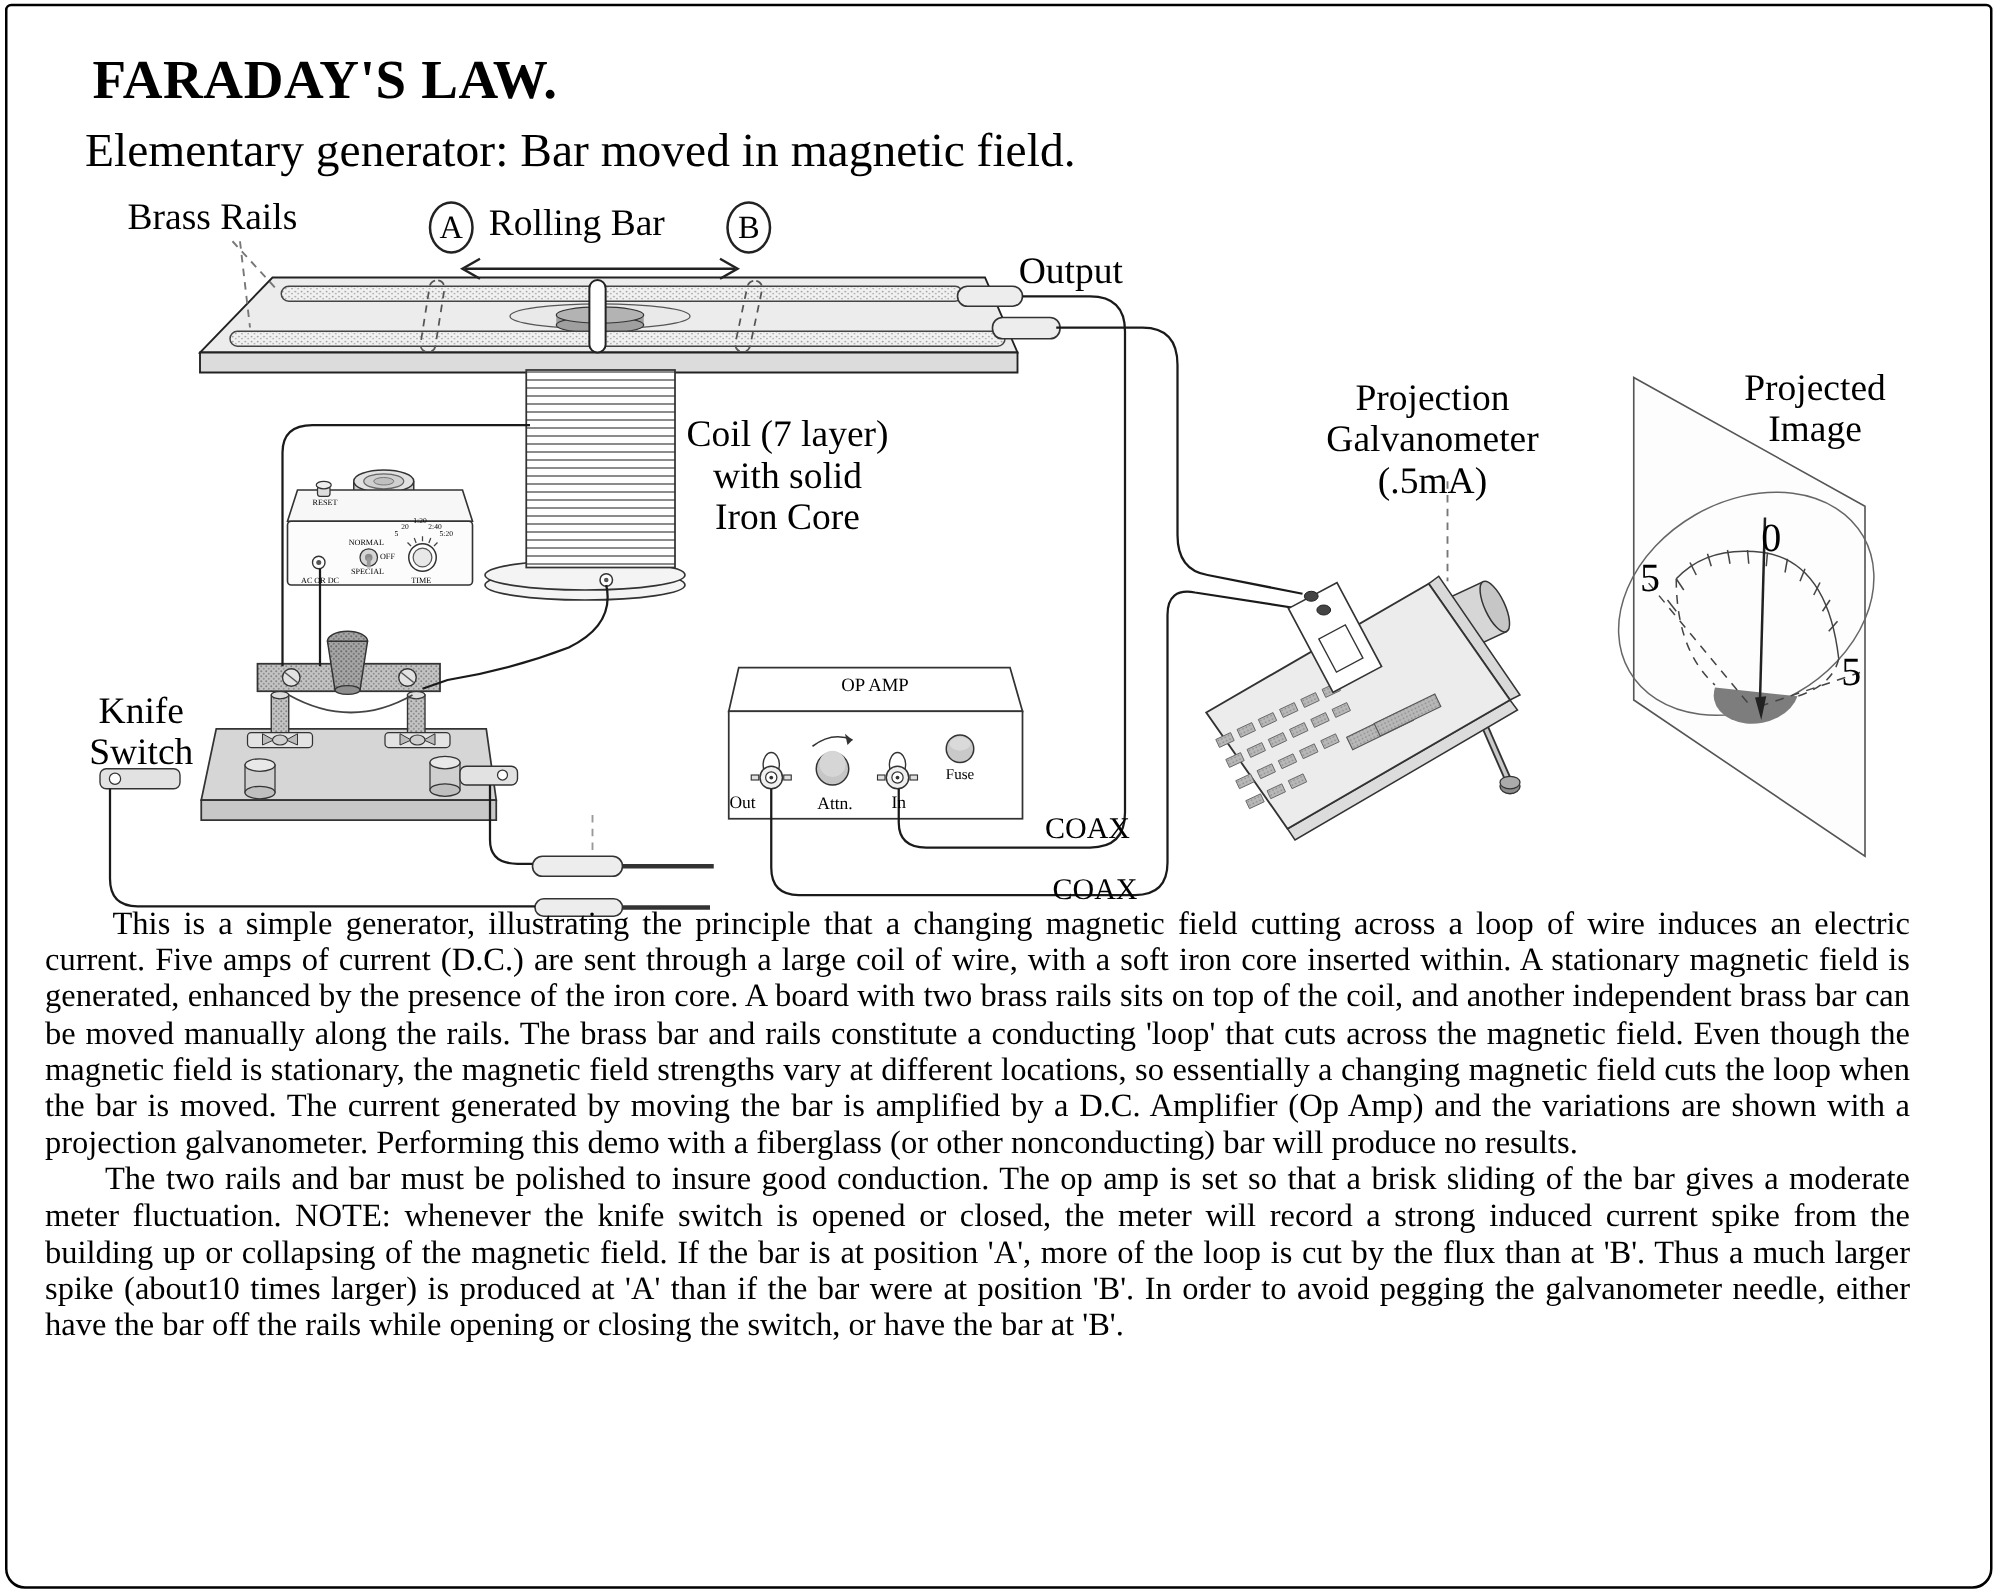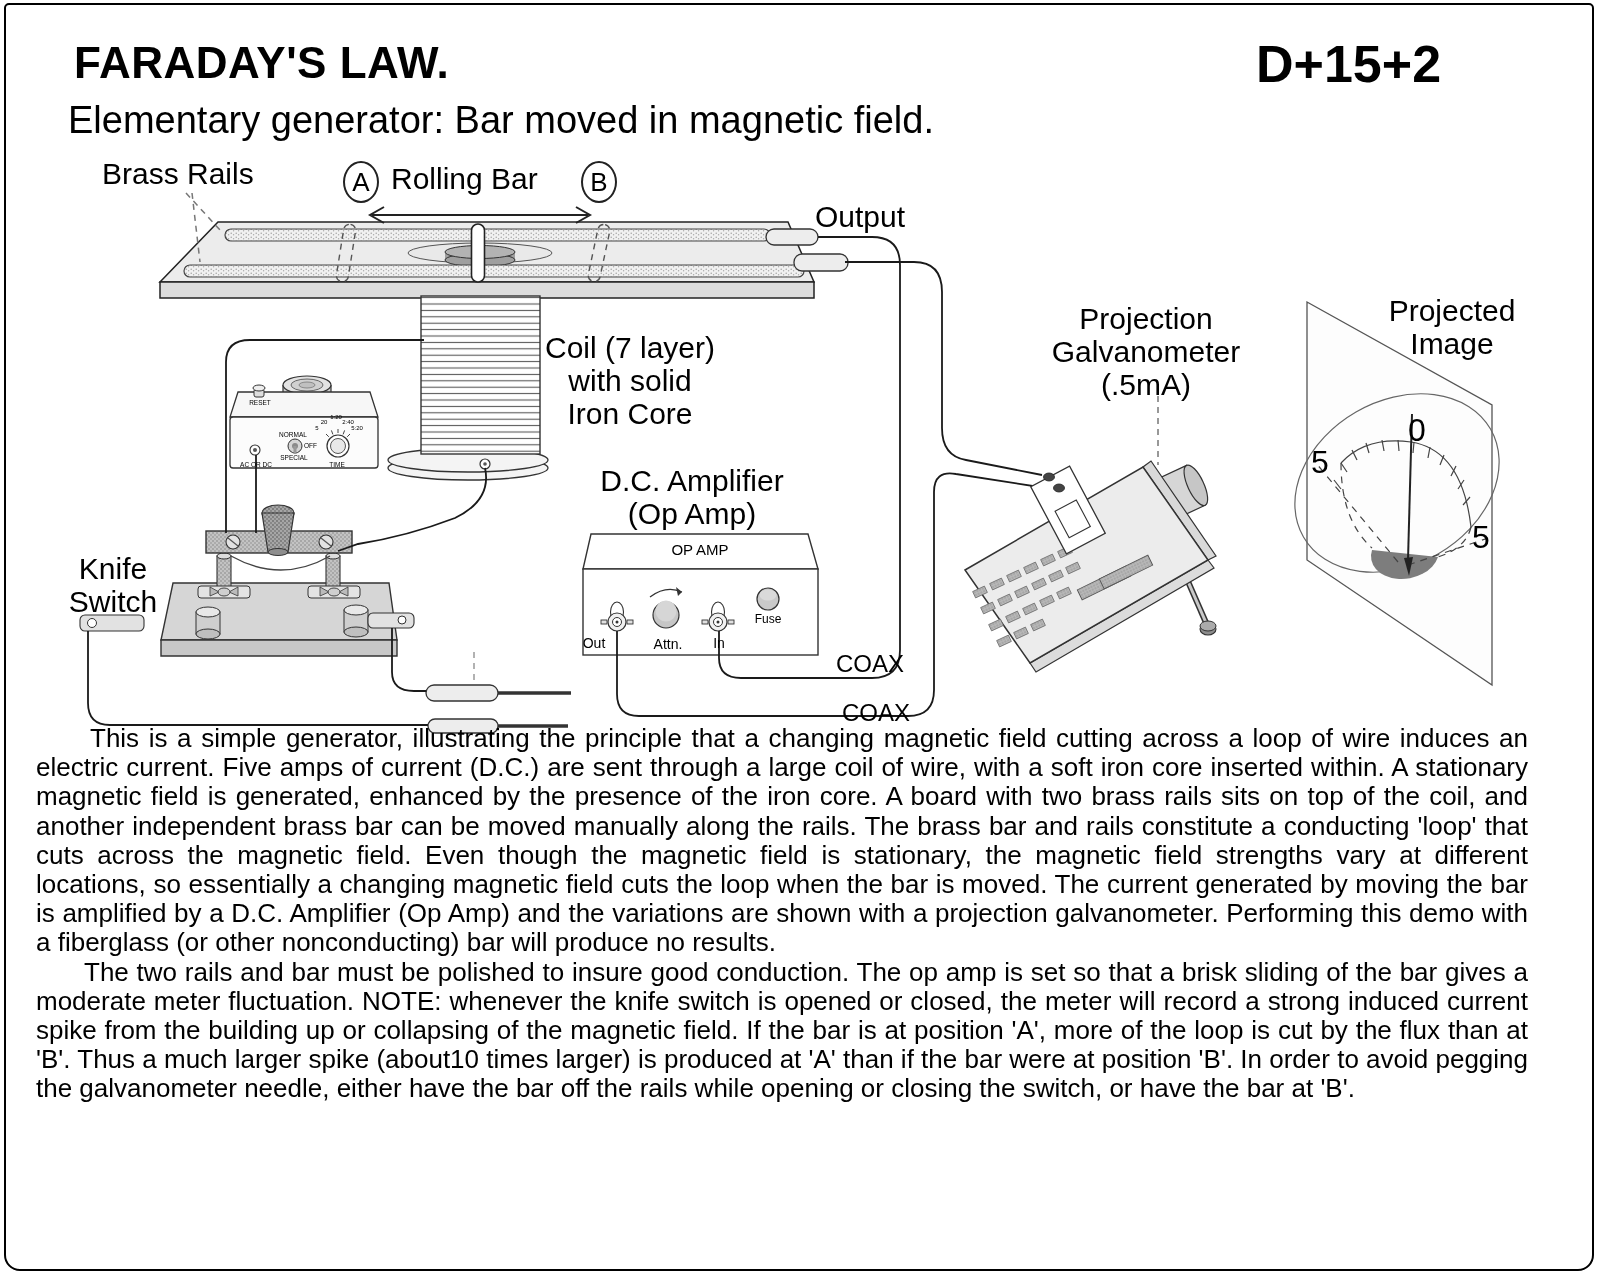--- a/index.html
+++ b/index.html
@@ -1,17 +1,17 @@
 <!DOCTYPE html>
 <html><head>
 <meta charset="utf-8">
 <style>
   html,body{margin:0;padding:0;background:#fff;}
   #page{position:relative;width:1600px;height:1276px;background:#fff;overflow:hidden;
-        font-family:Liberation Sans, sans-serif;color:#000;}
+        font-family:Liberation Serif, serif;color:#000;}
   #frame{position:absolute;left:4px;top:3px;width:1586px;height:1264px;border:2px solid #000;
          border-radius:5px 5px 16px 16px;pointer-events:none;}
   .abs{position:absolute;}
   #title{left:74px;top:38px;font-size:44px;font-weight:bold;letter-spacing:.5px;}
   #code{left:1256px;top:34px;font-size:52px;font-weight:bold;}
   #subtitle{left:68px;top:99px;font-size:38px;}
   .lbl{position:absolute;font-size:30px;line-height:33px;white-space:nowrap;}
   .lbl span{display:block;}
   .c{transform:translateX(-50%);text-align:center;}
   .circle-label{position:absolute;width:32px;height:38px;border:2px solid #222;border-radius:50%;
@@ -303,39 +303,34 @@
       <path d="M474,652 V684" stroke="#999"></path>
     </g>
     <g stroke="#222" stroke-width="2" fill="none">
       <path d="M372,215 H588"></path>
       <path d="M384,207 L370,215 L384,223"></path>
       <path d="M576,207 L590,215 L576,223"></path>
     </g>
   </svg>
 
   <div class="abs" id="title">FARADAY'S LAW.</div>
-  <div class="abs" id="code">D+15+2</div>
   <div class="abs" id="subtitle">Elementary generator: Bar moved in magnetic field.</div>
 
   <div class="lbl" style="left:102px;top:157px">Brass Rails</div>
   <div class="circle-label" style="left:343px;top:161px">A</div>
   <div class="lbl" style="left:391px;top:162px">Rolling Bar</div>
   <div class="circle-label" style="left:581px;top:161px">B</div>
   <div class="lbl" style="left:815px;top:200px">Output</div>
 
   <div class="lbl c" style="left:630px;top:331px">
     <span>Coil (7 layer)</span>
     <span>with solid</span>
     <span>Iron Core</span>
   </div>
 
-  <div class="lbl c" style="left:692px;top:464px">
-    <span>D.C. Amplifier</span>
-    <span>(Op Amp)</span>
-  </div>
 
   <div class="lbl c" style="left:113px;top:552px">
     <span>Knife</span>
     <span>Switch</span>
   </div>
 
 
   <div class="coax" style="left:836px;top:650px">COAX</div>
   <div class="coax" style="left:842px;top:699px">COAX</div>
 

